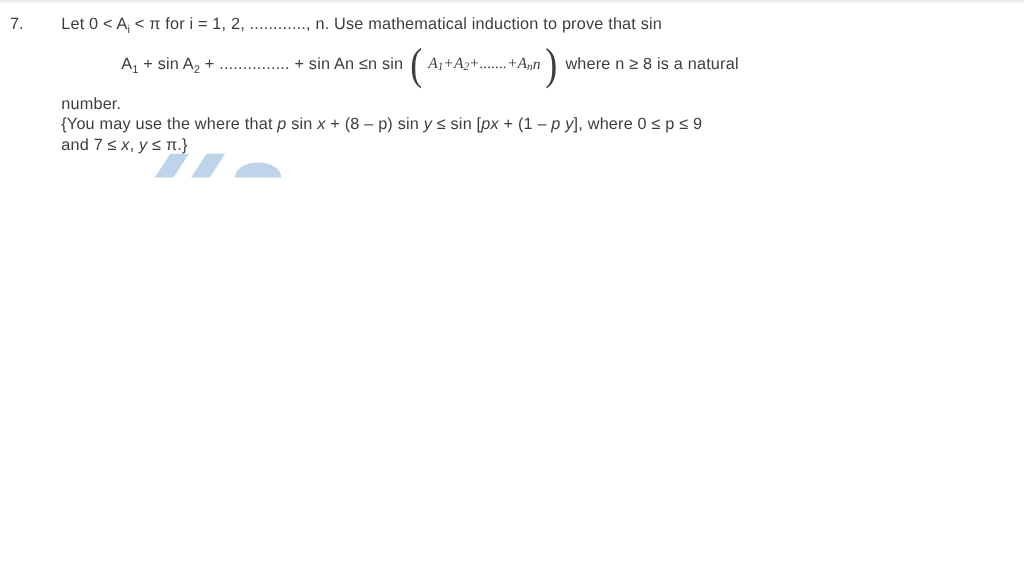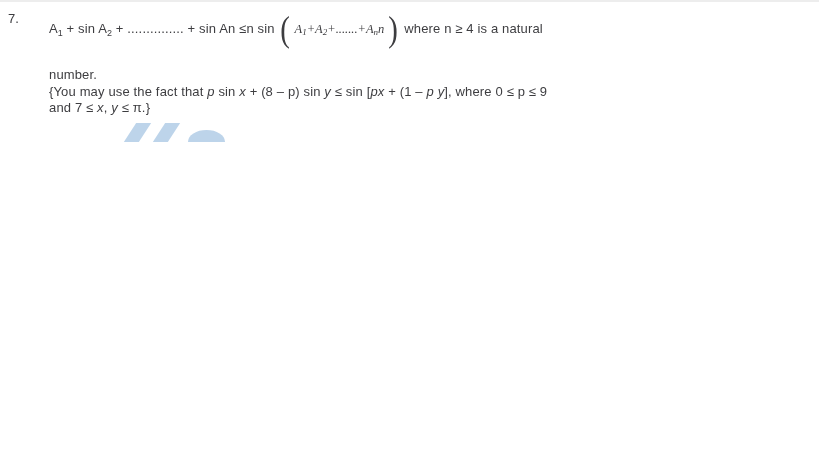--- a/index.html
+++ b/index.html
@@ -22,22 +22,22 @@
   .question { display: flex; padding-top: 9px; }
   .qnum {
     width: 49px;
     padding-left: 8px;
     font-size: 13px;
     flex-shrink: 0;
   }
   .qbody { width: 590px; font-size: 13px; }
   .line { line-height: 16.5px; letter-spacing: 0.15px; }
   .line-1 { margin-bottom: 1px; }
-  .line-2 { line-height: 36px; white-space: nowrap; }
-  .line-3 { margin-top: 16px; }
+  .line-2 { line-height: 36px; white-space: nowrap; text-align: center; }
+  .line-3 { margin-top: 2px; }
   .sub { font-size: 9px; vertical-align: -3px; letter-spacing: 0; }
   .it { font-style: italic; }
   .paren {
     display: inline-block;
     vertical-align: middle;
     font-family: "Liberation Serif", serif;
     font-size: 36px;
     line-height: 0.8;
     transform: scaleX(0.8);
     margin: 0 1px;
@@ -86,30 +86,31 @@
 </style>
 </head>
 <body>
 
 <div class="page">
 
   <div class="question">
     <div class="qnum">7.</div>
     <div class="qbody">
 
+      <div class="line line-1"><span>Let 0 &lt; A</span><span class="sub">i</span><span> &lt; π for i = 1, 2, ............, n. Use mathematical induction to prove that sin</span></div>
 
       <div class="line line-2"><span>A</span><span class="sub">1</span><span> + sin A</span><span class="sub">2</span><span> + ............... + sin An ≤n sin </span><span class="paren">(</span><span class="frac">
             <span class="num"><span>A</span><span class="sub">1</span><span>+</span><span>A</span><span class="sub">2</span><span>+.......+</span><span>A</span><span class="sub">n</span></span>
             <span class="bar"></span>
             <span class="den">n</span>
-          </span><span class="paren">)</span><span> where n ≥ 4 is a natural</span></div>
+          </span><span class="paren">)</span><span> where n ≥ 8 is a natural</span></div>
 
       <div class="line line-3">number.</div>
 
-      <div class="line line-4"><span>{You may use the fact that </span><span class="it">p</span><span> sin </span><span class="it">x</span><span> + (8 – p) sin </span><span class="it">y</span><span> ≤ sin [</span><span class="it">px</span><span> + (1 – </span><span class="it">p y</span><span>], where 0 ≤ p ≤ 9</span></div>
+      <div class="line line-4"><span>{You may use the where that </span><span class="it">p</span><span> sin </span><span class="it">x</span><span> + (8 – p) sin </span><span class="it">y</span><span> ≤ sin [</span><span class="it">px</span><span> + (1 – </span><span class="it">p y</span><span>], where 0 ≤ p ≤ 9</span></div>
 
       <div class="line line-5"><span>and 7 ≤ </span><span class="it">x</span><span>, </span><span class="it">y</span><span> ≤ π.}</span></div>
 
     </div>
   </div>
 
   <div class="watermark">
     <span class="wm-slash"></span>
     <span class="wm-slash"></span>
     <span class="wm-dome"></span>

